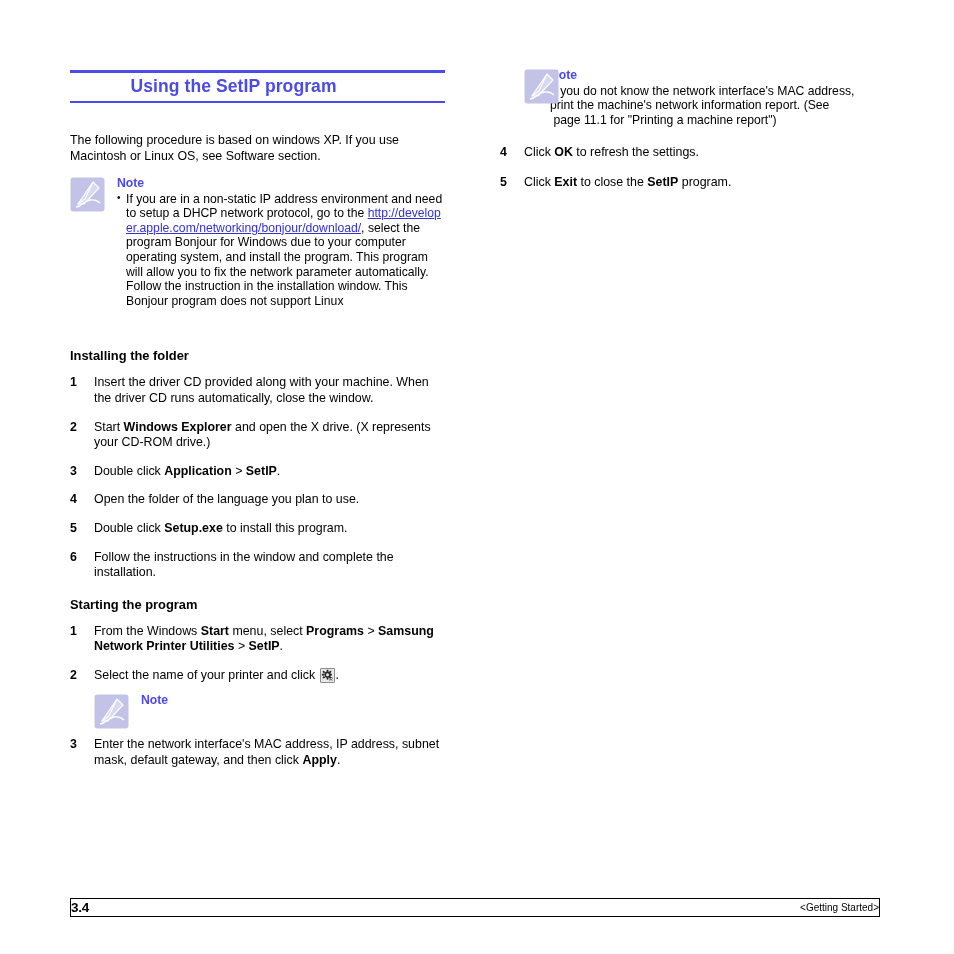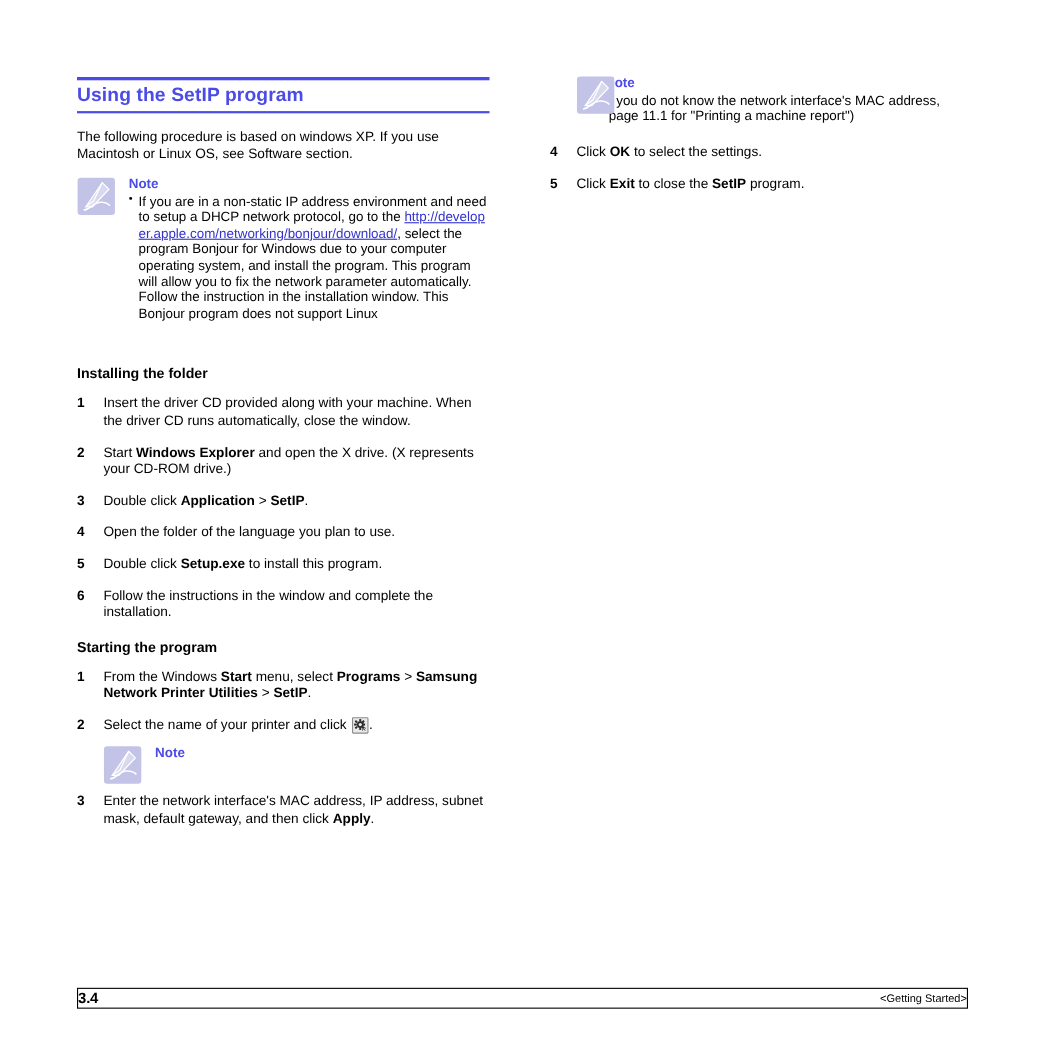--- a/index.html
+++ b/index.html
@@ -35,22 +35,22 @@
     left: 500px;
     top: 64px;
     width: 380px;
   }
 
   
   .section-head {
     border-top: 3px solid #4b4be6;
     border-bottom: 2px solid #4b4be6;
     padding: 3px 0 4px 0;
-    text-align: left;
-    margin-bottom: 14px;
+    text-align: center;
+    margin-bottom: 30px;
   }
   .section-head .title {
     color: #4b4be6;
     font-size: 17.5px;
     font-weight: bold;
     letter-spacing: 0.1px;
     padding-right: 48px;
   }
 
   
@@ -314,27 +314,28 @@
           <rect x="0.5" y="0.5" width="34" height="34" rx="3" ry="3" fill="#c3c3e8"></rect>
           <path d="M23 5 L29 11 L14 27 L8 27 Z" fill="#d8d8ef"></path>
           <path d="M23 5 L29 11 L14 27 L8 27 Z" fill="none" stroke="#ffffff" stroke-width="1.1"></path>
           <path d="M23 5 L15 22 L8 27" fill="none" stroke="#ffffff" stroke-width="1.1"></path>
           <path d="M6 30 C12 30 13 24 20 23 C25 22.3 28 24 30 26" fill="none" stroke="#ffffff" stroke-width="1.4"></path>
         </svg>
       </span>
       <span class="note-label">Note</span>
       <div class="note-body">
         <span style="display:block;">If you do not know the network interface's MAC address,</span>
+        <span style="display:block;">print the machine's network information report. (See</span>
         <span style="display:block; white-space:pre;"> page 11.1 for "Printing a machine report")</span>
       </div>
     </div>
 
     <div class="step" style="margin-top:18px;">
       <span class="num">4</span>
-      <span class="step-text"><span>Click </span><b>OK</b><span> to select the settings.</span></span>
+      <span class="step-text"><span>Click </span><b>OK</b><span> to refresh the settings.</span></span>
     </div>
 
     <div class="step" style="margin-top:14px;">
       <span class="num">5</span>
       <span class="step-text"><span>Click </span><b>Exit</b><span> to close the </span><b>SetIP</b><span> program.</span></span>
     </div>
 
   </div>
 
   <div class="footer">

